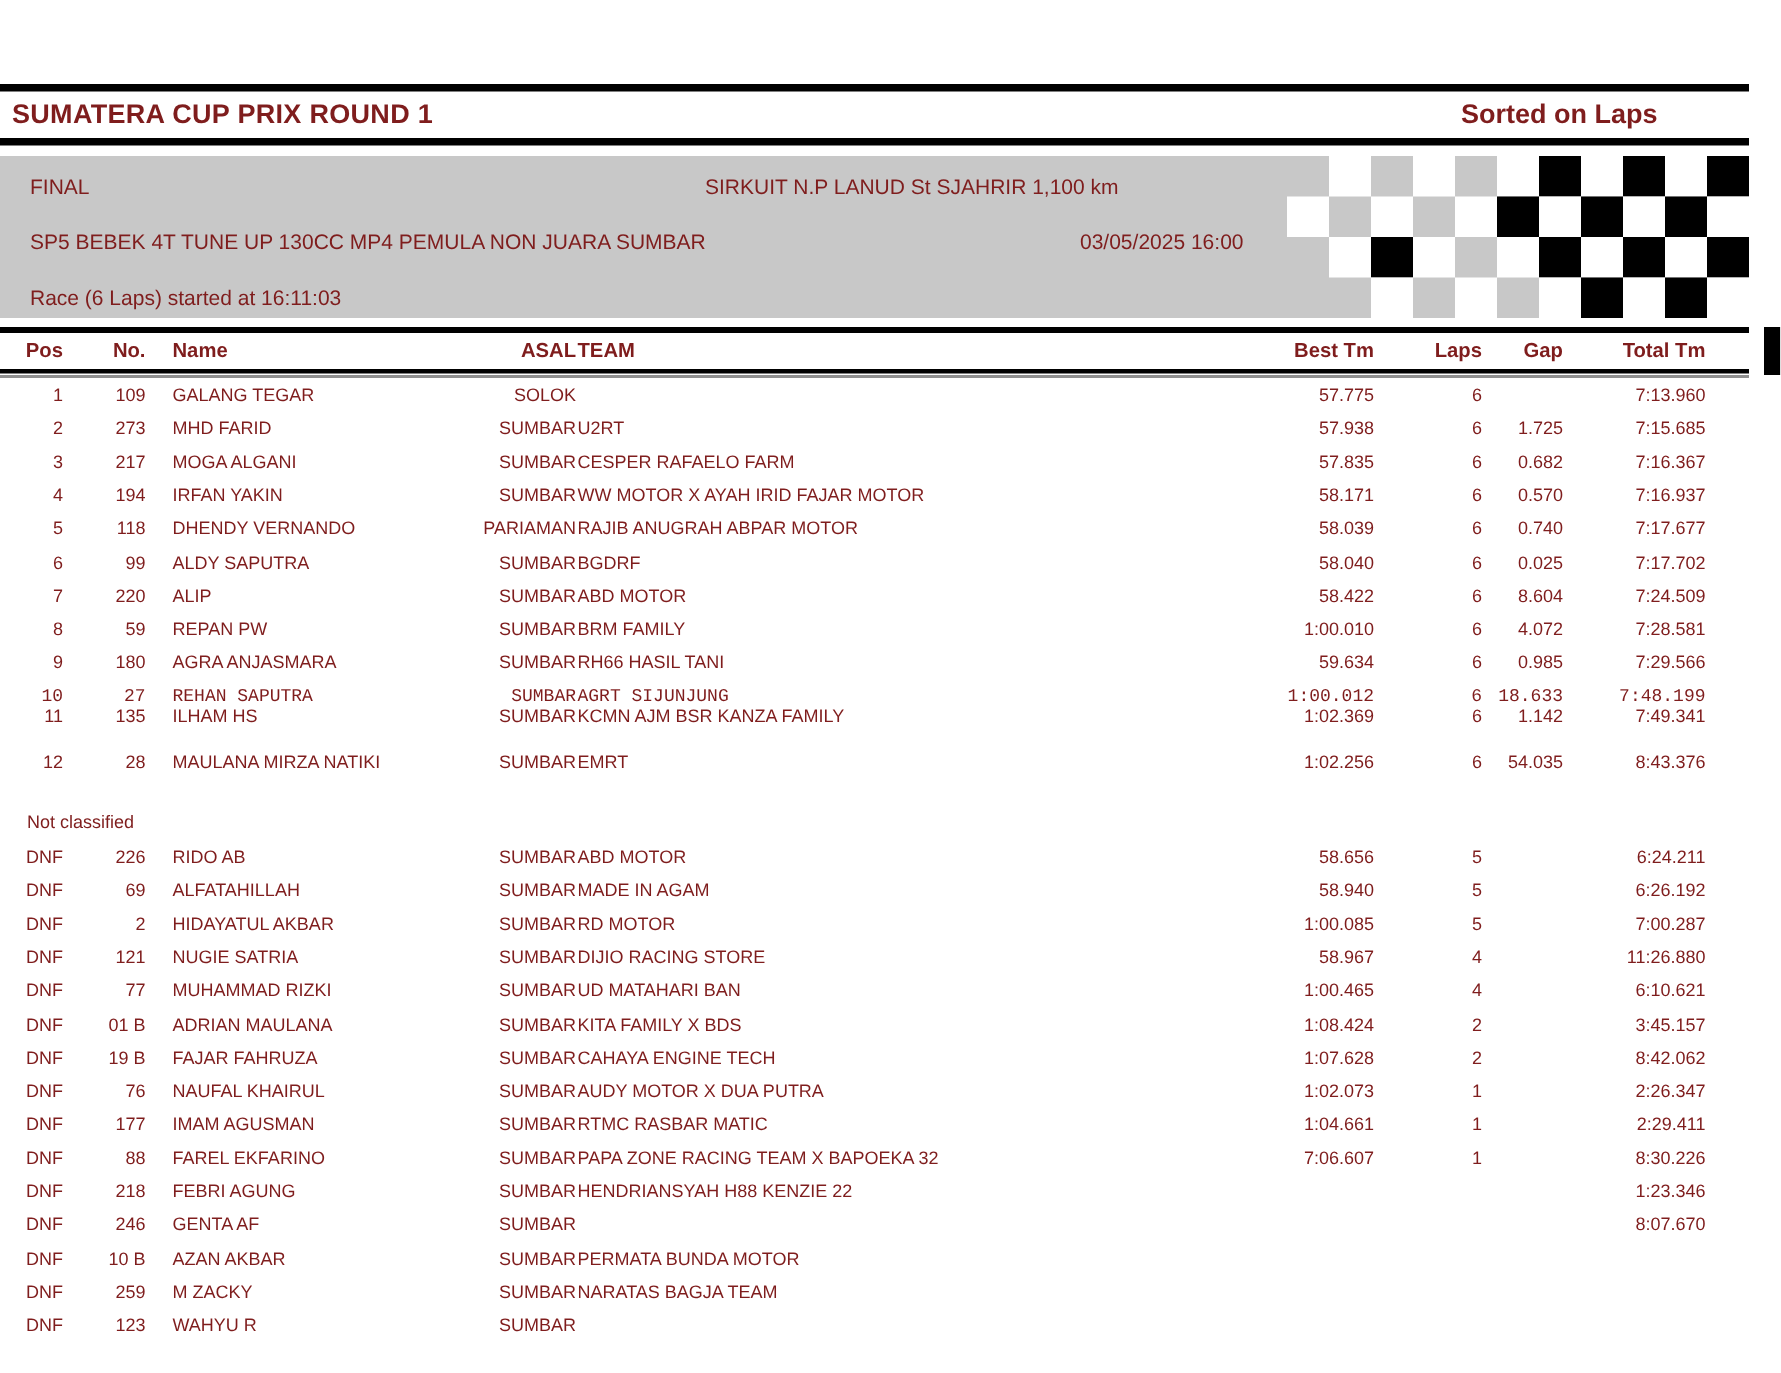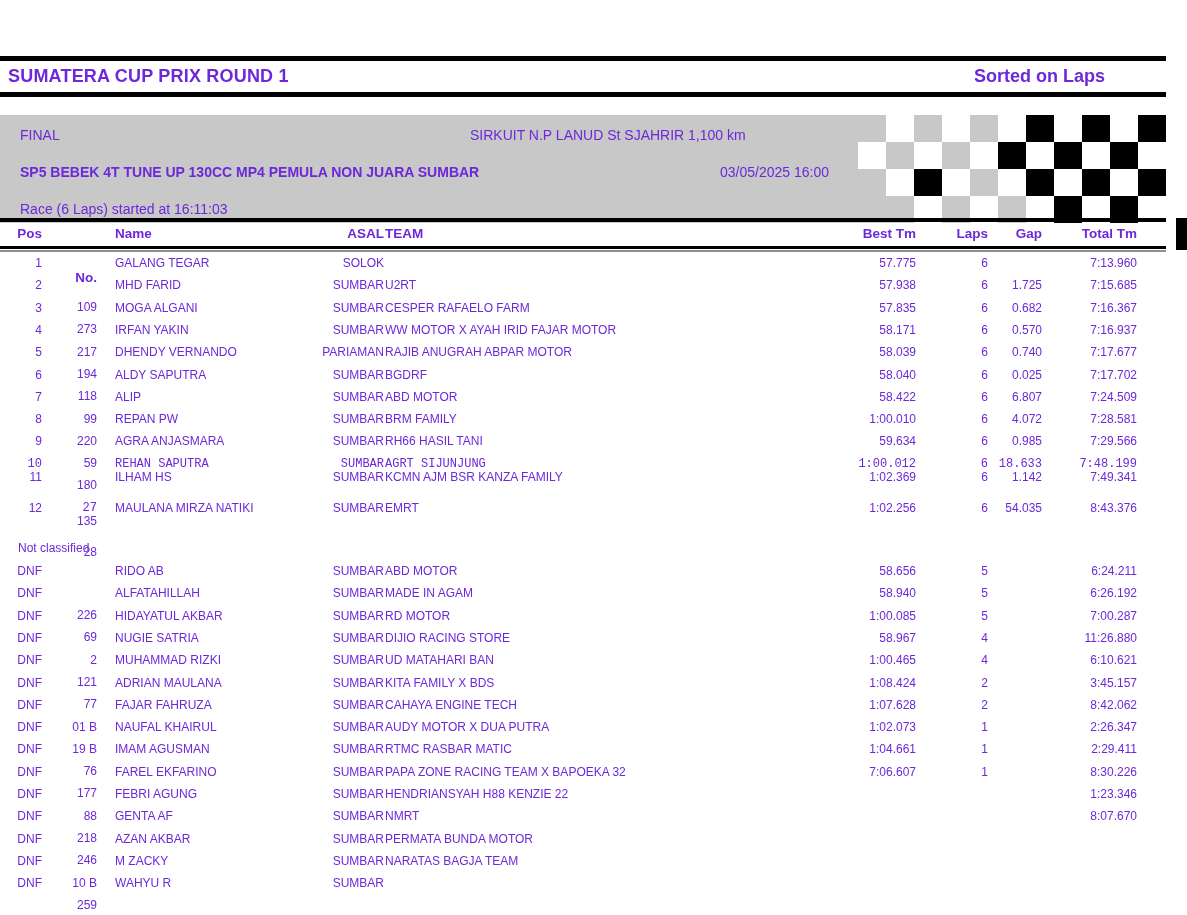--- a/index.html
+++ b/index.html
@@ -1,41 +1,41 @@
 <!DOCTYPE html>
 <html><head>
 <meta charset="utf-8">
 <style>
   html,body{margin:0;padding:0;background:#fff;}
   .page{
     position:relative;width:1187px;height:915px;background:#ffffff;
-    font-family:"Liberation Sans",sans-serif;color:#6d28d9;overflow:hidden;
+    font-family:"Liberation Sans",sans-serif;color:#7f1d1d;overflow:hidden;
   }
   .rule{position:absolute;left:0;width:1166px;background:#000;}
   .rule-top{top:56px;height:5px;}
   .rule-2{top:92px;height:5px;}
   .rule-3{top:218px;height:4px;}
   .rule-4a{top:246px;height:3px;}
   .rule-4b{top:250px;height:2px;background:#8f8f8f;}
   .title-row{position:absolute;top:61px;left:0;width:1187px;height:31px;line-height:31px;}
   .page-title{position:absolute;left:8px;font-size:18px;font-weight:bold;letter-spacing:.2px;}
   .sort-label{position:absolute;right:82px;font-size:18px;font-weight:bold;}
-  .event-box{position:absolute;top:115px;left:0;width:1166px;height:108px;background:#c8c8c8;}
+  .event-box{position:absolute;top:104px;left:0;width:1166px;height:108px;background:#c8c8c8;}
   .ev{position:absolute;font-size:14px;white-space:nowrap;}
   .ev-session{left:20px;top:12px;}
   .ev-circuit{left:470px;top:12px;}
-  .ev-class{left:20px;top:49px;font-weight:bold;}
+  .ev-class{left:20px;top:49px;}
   .ev-date{left:720px;top:49px;}
   .ev-race{left:20px;top:86px;}
   .checker{position:absolute;left:0;top:0;width:1166px;height:108px;}
   .sq{position:absolute;width:28px;height:27px;}
   .thead{position:absolute;top:222px;left:0;width:1187px;height:24px;line-height:24px;font-weight:bold;font-size:13.5px;}
   .cell{position:absolute;white-space:nowrap;overflow:visible;}
   .c-pos{left:0;width:42px;text-align:right;}
-  .c-no{left:48px;width:49px;text-align:right;margin-top:44px;}
+  .c-no{left:48px;width:49px;text-align:right;}
   .c-name{left:115px;width:156px;text-align:left;}
   .c-asal{left:272px;width:112px;text-align:right;}
   .c-team{left:385px;width:430px;text-align:left;}
   .c-best{left:816px;width:100px;text-align:right;}
   .c-laps{left:938px;width:50px;text-align:right;}
   .c-gap{left:992px;width:50px;text-align:right;}
   .c-total{left:1037px;width:100px;text-align:right;}
   .rows{position:absolute;left:0;width:1187px;}
   #classified-rows{top:252px;}
   #dnf-rows{top:560px;}
@@ -185,21 +185,21 @@
         <span class="cell c-total">7:17.702</span>
       </div>
       <div class="row" style="top: 133.8px;">
         <span class="cell c-pos">7</span>
         <span class="cell c-no">220</span>
         <span class="cell c-name">ALIP</span>
         <span class="cell c-asal">SUMBAR</span>
         <span class="cell c-team">ABD MOTOR</span>
         <span class="cell c-best">58.422</span>
         <span class="cell c-laps">6</span>
-        <span class="cell c-gap">6.807</span>
+        <span class="cell c-gap">8.604</span>
         <span class="cell c-total">7:24.509</span>
       </div>
       <div class="row" style="top: 156.1px;">
         <span class="cell c-pos">8</span>
         <span class="cell c-no">59</span>
         <span class="cell c-name">REPAN PW</span>
         <span class="cell c-asal">SUMBAR</span>
         <span class="cell c-team">BRM FAMILY</span>
         <span class="cell c-best">1:00.010</span>
         <span class="cell c-laps">6</span>
@@ -374,21 +374,20 @@
         <span class="cell c-best"></span>
         <span class="cell c-laps"></span>
         <span class="cell c-gap"></span>
         <span class="cell c-total">1:23.346</span>
       </div>
       <div class="row" style="top: 245.3px;">
         <span class="cell c-pos">DNF</span>
         <span class="cell c-no">246</span>
         <span class="cell c-name">GENTA AF</span>
         <span class="cell c-asal">SUMBAR</span>
-        <span class="cell c-team">NMRT</span>
         <span class="cell c-best"></span>
         <span class="cell c-laps"></span>
         <span class="cell c-gap"></span>
         <span class="cell c-total">8:07.670</span>
       </div>
       <div class="row" style="top: 267.6px;">
         <span class="cell c-pos">DNF</span>
         <span class="cell c-no">10 B</span>
         <span class="cell c-name">AZAN AKBAR</span>
         <span class="cell c-asal">SUMBAR</span>

